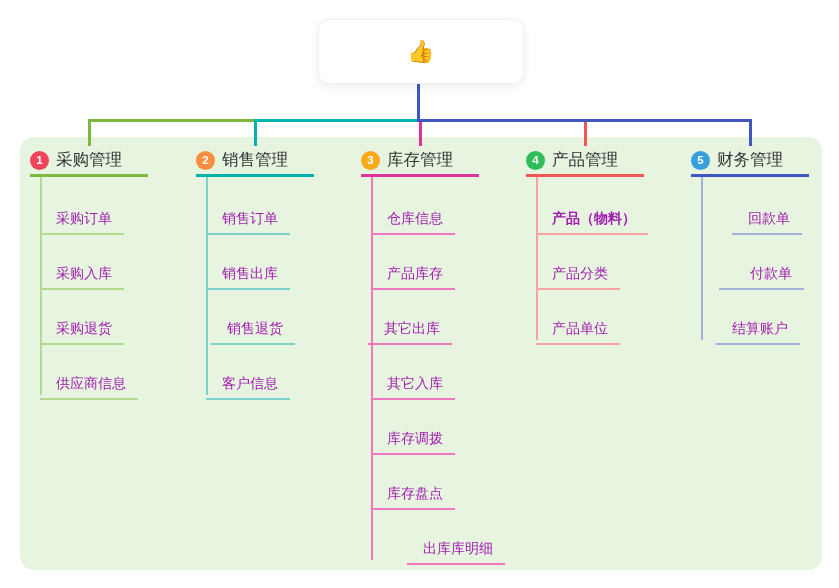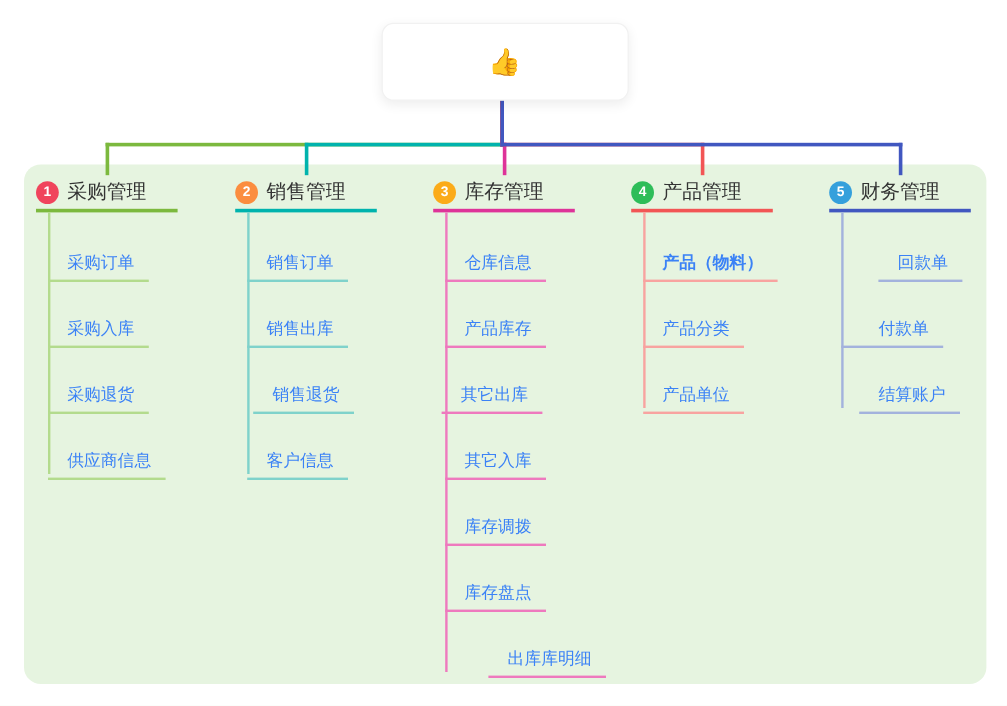--- a/index.html
+++ b/index.html
@@ -10,21 +10,21 @@
     border:1px solid #f1f1f1;border-radius:10px;box-shadow:0 3px 10px rgba(0,0,0,.07);
     display:flex;align-items:center;justify-content:center;gap:10px;z-index:5;}
   .root-card .icon{font-size:22px;line-height:1;}
   .root-card .label{font-size:21px;color:#3d4655;letter-spacing:1px;}
   .abs{position:absolute;}
   .branch-header{position:absolute;height:28px;display:flex;align-items:center;gap:7px;z-index:3;cursor:default;}
   .badge{width:19px;height:19px;border-radius:50%;color:#fff;font-size:11.5px;font-weight:bold;
     display:flex;align-items:center;justify-content:center;flex:0 0 auto;}
   .branch-label{font-size:16.5px;font-weight:500;color:#333;white-space:nowrap;font-family:Liberation Mono, monospace;}
   .child{position:absolute;height:30px;display:flex;align-items:flex-end;box-sizing:content-box;
-    padding:0 12px 5px 16px;font-size:14px;color:#3b82f6;white-space:nowrap;z-index:3;cursor:default;}
+    padding:0 12px 5px 16px;font-size:14px;color:#a21caf;white-space:nowrap;z-index:3;cursor:default;}
 </style>
 </head>
 <body>
 
 <div class="stage" style="background: rgb(255, 255, 255);">
   <div class="panel" id="panel" style="background: rgb(230, 244, 224);"></div>
   <div id="connector-layer">
       <div class="abs" style="left: 416.5px; top: 82px; width: 3px; height: 40px; background: rgb(124, 185, 62);"></div>
       <div class="abs" style="left: 87.5px; top: 119px; width: 332px; height: 3px; background: rgb(124, 185, 62);"></div>
       <div class="abs" style="left: 87.5px; top: 119px; width: 3px; height: 27px; background: rgb(124, 185, 62);"></div>
@@ -87,16 +87,16 @@
       <div class="child" style="left: 536px; top: 198px; border-bottom: 2px solid rgb(248, 163, 160); font-weight: bold;">产品（物料）</div>
       <div class="child" style="left: 536px; top: 253px; border-bottom: 2px solid rgb(248, 163, 160);">产品分类</div>
       <div class="child" style="left: 536px; top: 308px; border-bottom: 2px solid rgb(248, 163, 160);">产品单位</div>
       <div class="branch-header" style="left: 691px; top: 146px; width: 118px;">
         <span class="badge" style="background: rgb(53, 160, 220);">5</span>
         <span class="branch-label">财务管理</span>
       </div>
       <div class="abs" style="left: 691px; top: 174px; width: 118px; height: 3px; background: rgb(65, 87, 192);"></div>
       <div class="abs" style="left: 701px; top: 177px; width: 2px; height: 163px; background: rgb(163, 178, 221);"></div>
       <div class="child" style="left: 732px; top: 198px; border-bottom: 2px solid rgb(163, 178, 221);">回款单</div>
-      <div class="child" style="left: 701px; top: 253px; border-bottom: 2px solid rgb(163, 178, 221); padding-left: 31px;">付款单</div>
+      <div class="child" style="left: 719px; top: 253px; border-bottom: 2px solid rgb(163, 178, 221); padding-left: 31px;">付款单</div>
       <div class="child" style="left: 701px; top: 308px; border-bottom: 2px solid rgb(163, 178, 221); margin-left: 15px;">结算账户</div>
     </div>
 </div>
 
 </body></html>

